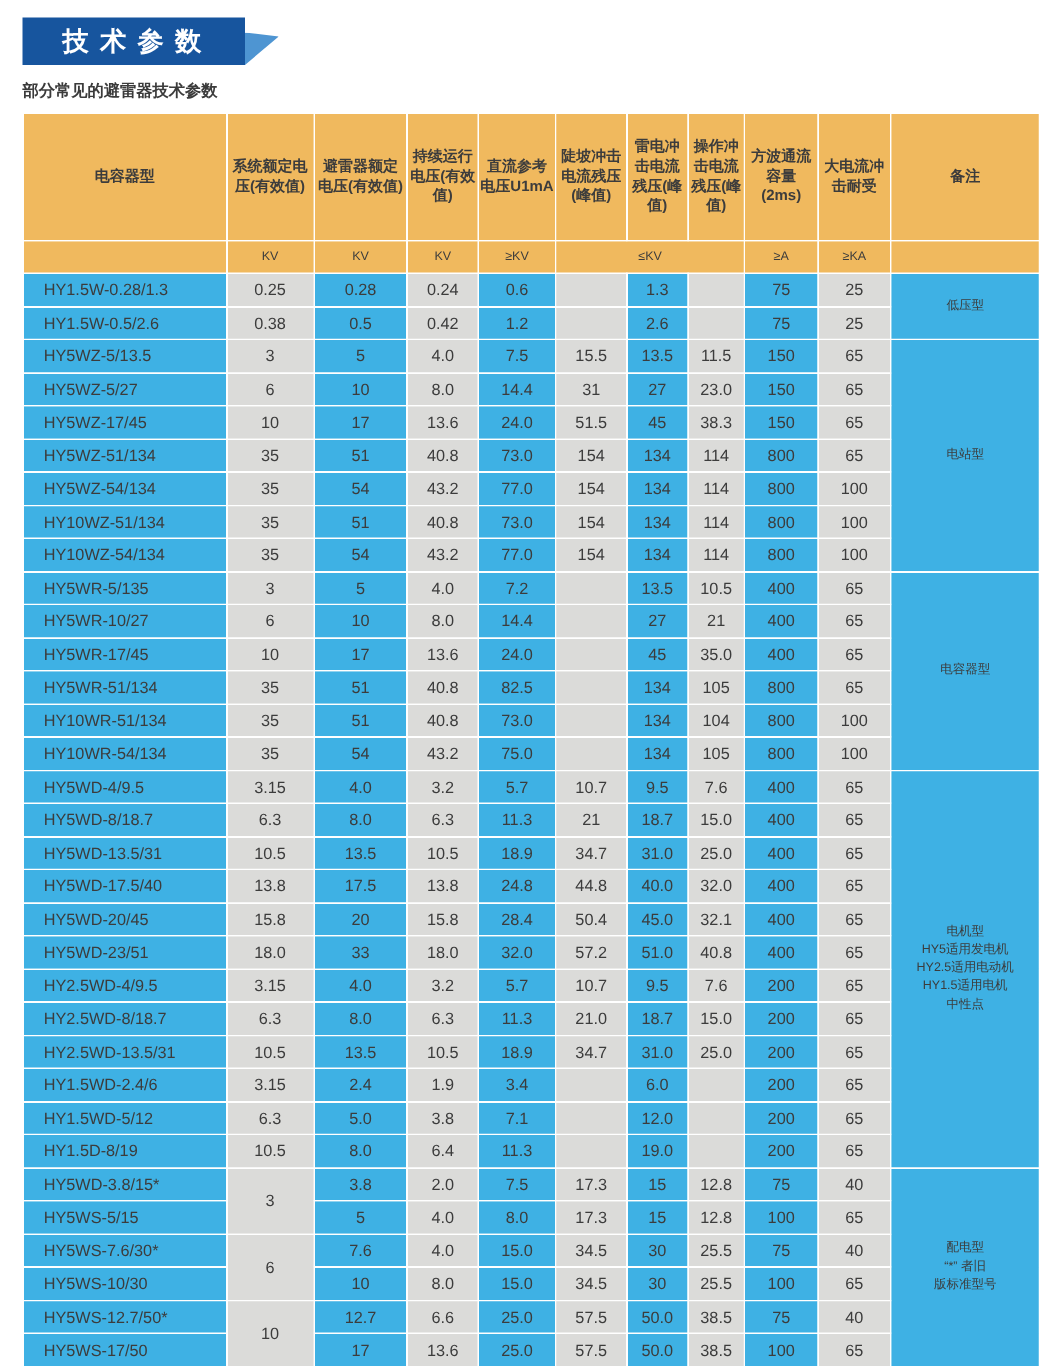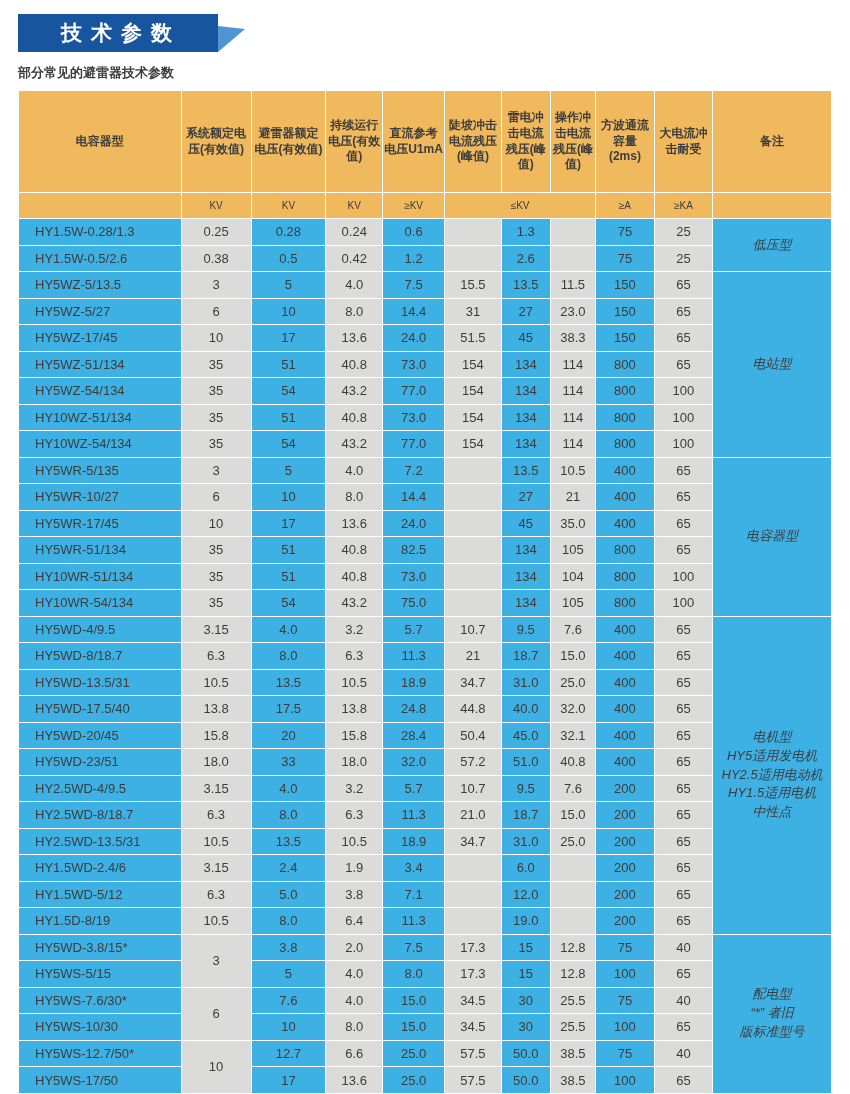--- a/index.html
+++ b/index.html
@@ -2,21 +2,21 @@
 <html><head>
 <meta charset="utf-8">
 <style>
   html,body{margin:0;padding:0;}
   body{
     width:850px;height:1094px;position:relative;overflow:hidden;
     background:#ffffff;
     font-family:"Liberation Sans","DejaVu Sans",sans-serif;
   }
   .banner{
-    position:absolute;left:18px;top:14px;width:200px;height:38px;
+    position:absolute;left:18px;top:14px;width:178px;height:38px;
     background:#17559E;color:#ffffff;
     display:flex;align-items:center;justify-content:center;
     font-size:21px;font-weight:bold;letter-spacing:9px;
     padding-left:6px;box-sizing:border-box;
   }
   .banner .fold{
     position:absolute;right:-27px;bottom:0;width:27px;height:26px;
     background:#4E95D2;
     -webkit-clip-path:polygon(0 0,100% 12%,0 100%);
     clip-path:polygon(0 0,100% 12%,0 100%);
@@ -32,21 +32,21 @@
   }
   td,th{border:1.5px solid #ffffff;text-align:center;vertical-align:middle;overflow:hidden;}
   th{background:#F0B95E;font-size:12px;font-weight:bold;line-height:1.3;padding:2px 1px;}
   thead tr.hdr{height:102px;}
   thead tr.units{height:26px;}
   thead tr.units th{font-size:10px;font-weight:normal;padding:1px;}
   tbody td{font-size:13px;padding:0 2px;}
   tbody td.model{text-align:left;padding-left:16px;}
   .blue{background:#3EB1E4;}
   .gray{background:#DBDBD9;}
-  td.remark{white-space:pre-line;font-size:13px;line-height:1.45;font-style:italic;}
+  td.remark{white-space:pre-line;font-size:10px;line-height:1.45;}
 </style>
 </head>
 <body>
 
 <div class="banner">
   <span>技术参数</span>
   <span class="fold"></span>
 </div>
 
 <div class="subtitle">部分常见的避雷器技术参数</div>

